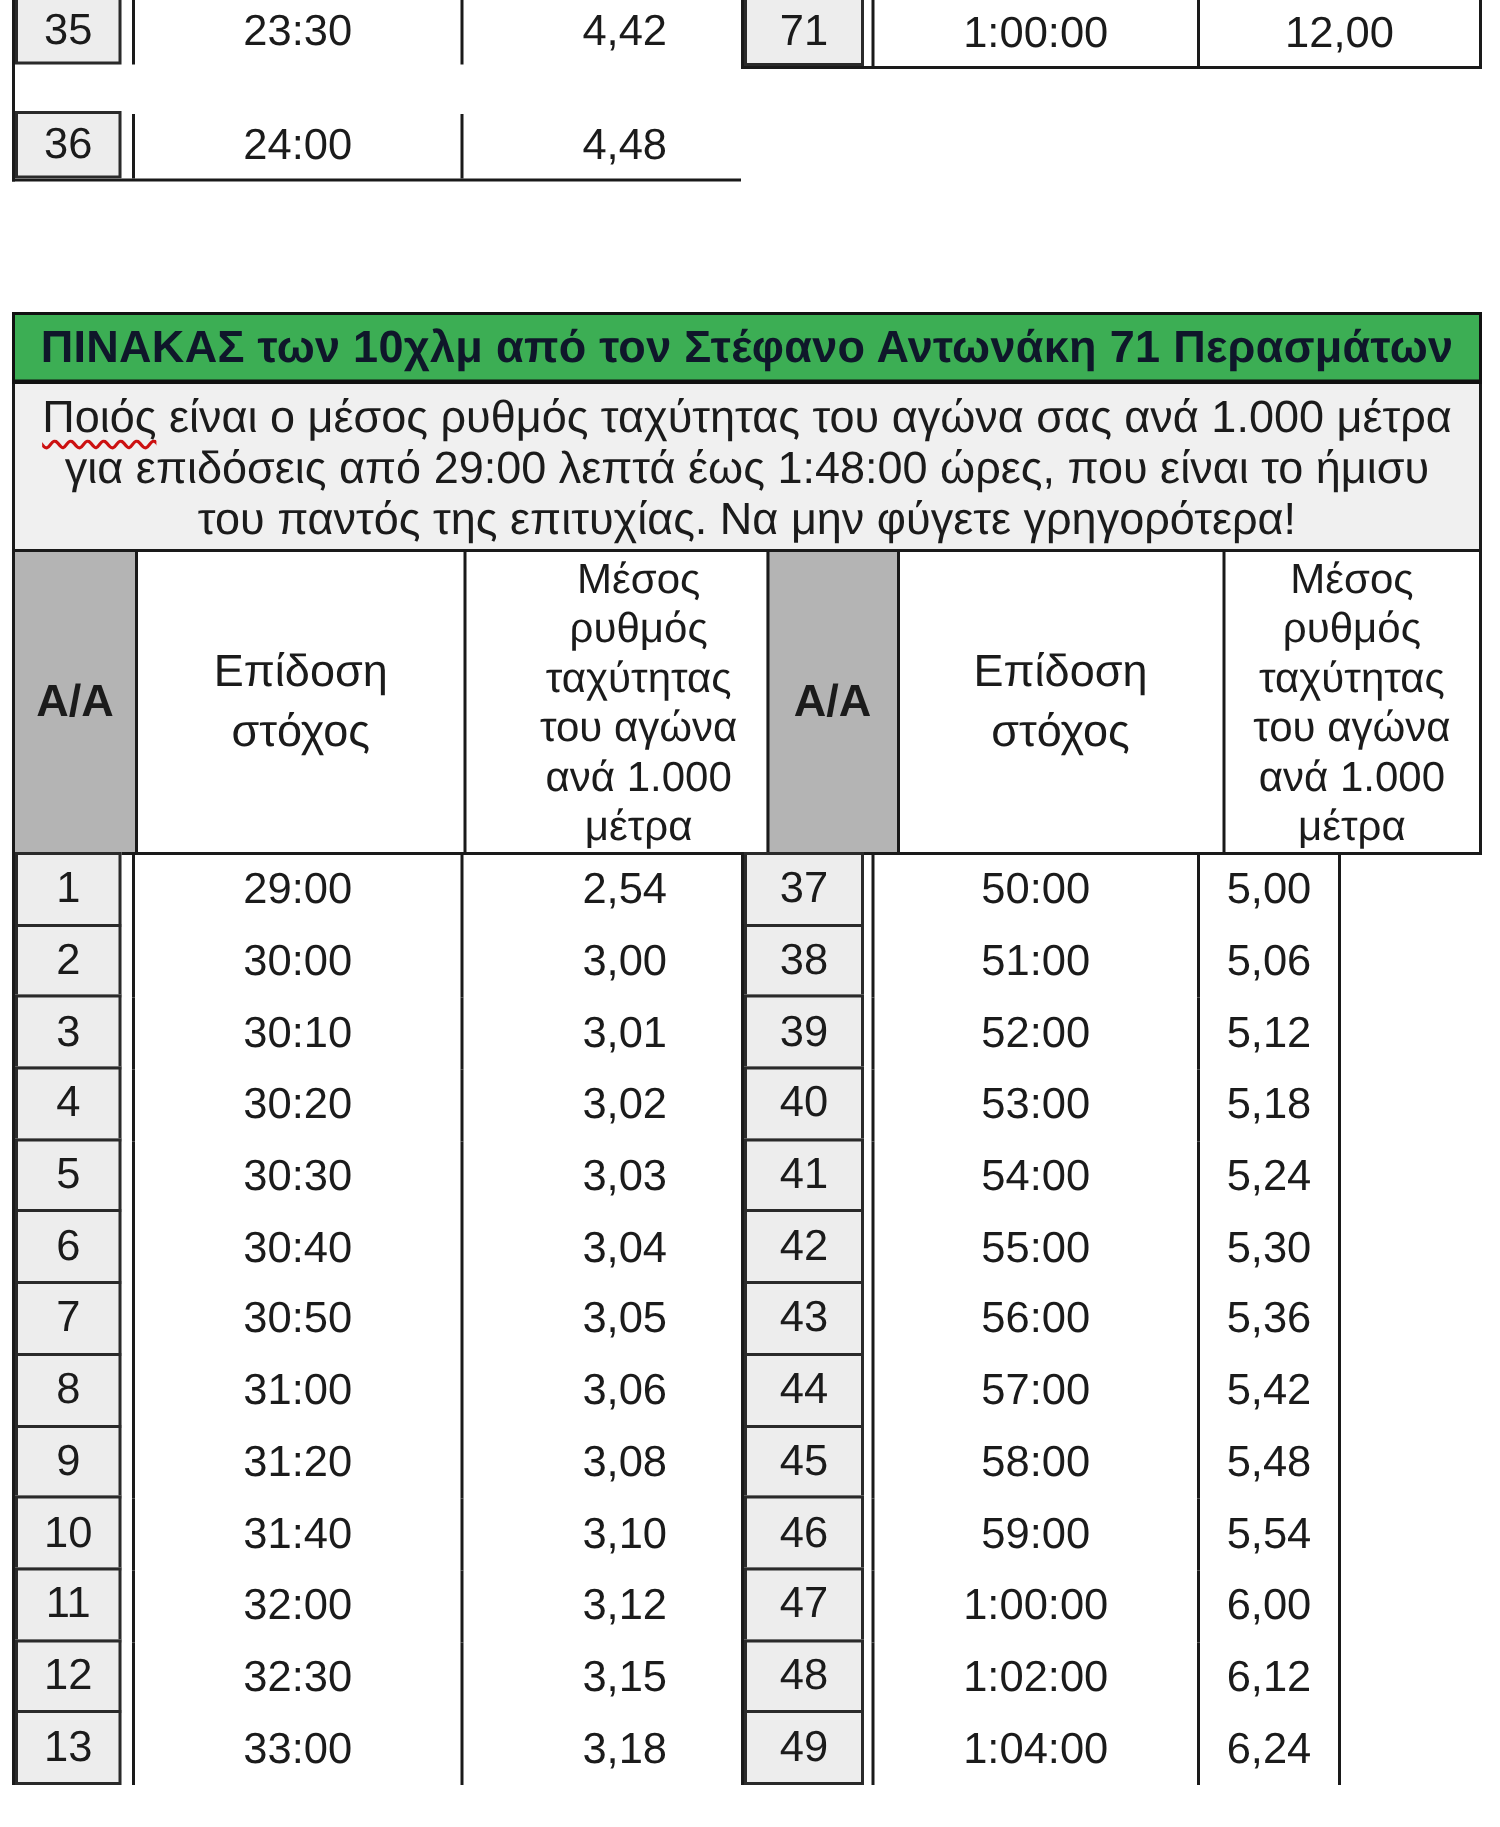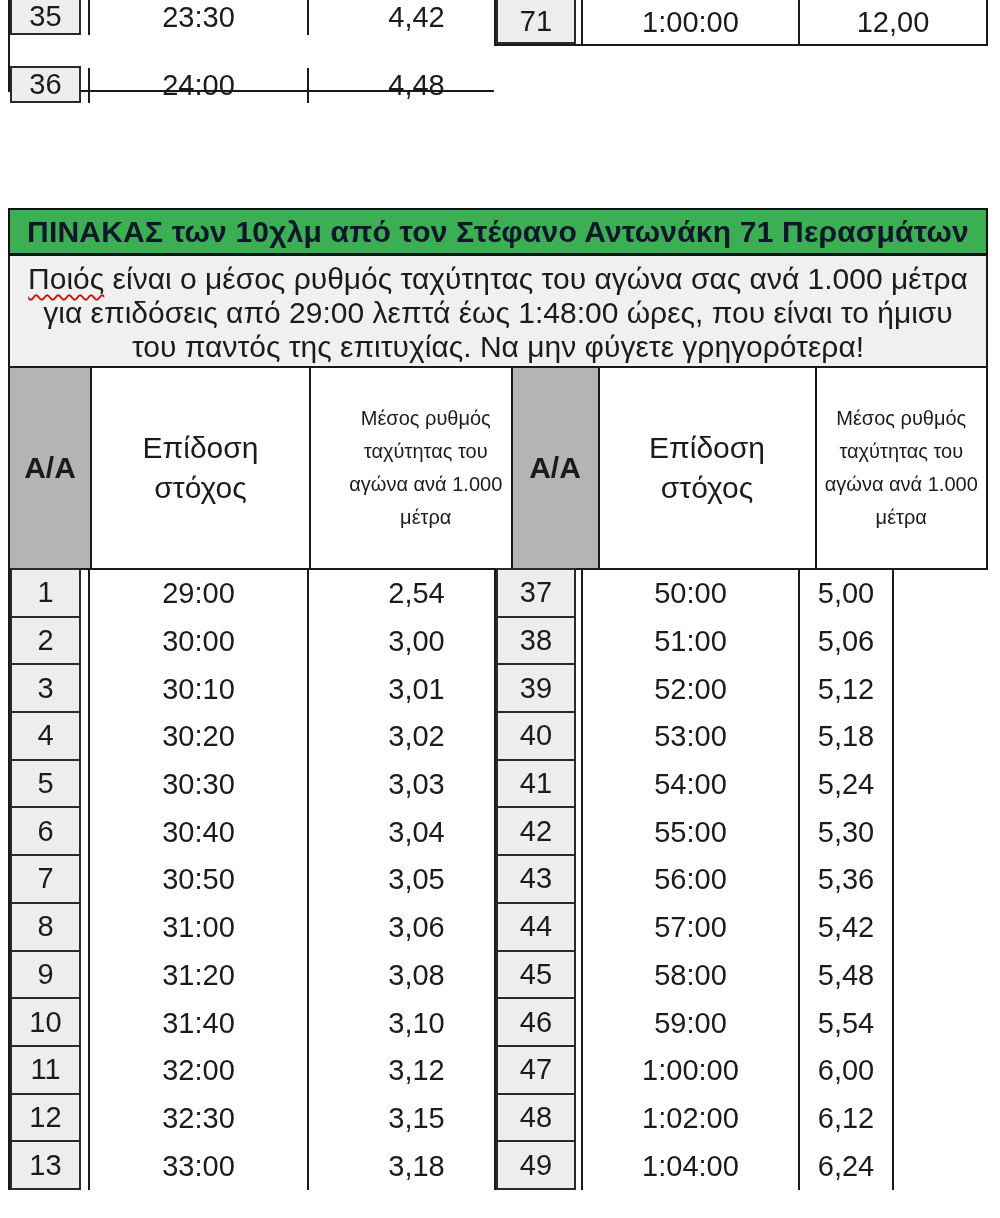--- a/index.html
+++ b/index.html
@@ -17,21 +17,21 @@
   .c1R{width:85px;}  .c2R{width:217px;} .c3R{flex:1;}
   .c2L,.c3L,.c2R,.c3R{border-left:2px solid var(--line); display:flex; align-items:center; justify-content:center; font-size:29px;}
   .nb{flex:1; margin-right:7px; margin-top:-2px; height:calc(100% + 2px);
       background:var(--boxbg); border:2px solid var(--boxb);
       display:flex; align-items:center; justify-content:center; font-size:29px;}
   .c1R .nb{margin-right:5px;}
   .c1L,.c1R{display:flex;}
 
   
   .toptable{display:flex; align-items:flex-start; width:980px; height:97px;}
-  .tt-left{width:486px; border-left:2px solid var(--line); border-bottom:2px solid var(--line); height:92px; display:flex; flex-direction:column;gap:33px;}
+  .tt-left{width:486px; border-left:2px solid var(--line); border-bottom:2px solid var(--line); height:121px; display:flex; flex-direction:column;gap:33px;}
   .tt-left .drow{height:47.5px;}
   .tt-right{width:494px; border-left:2px solid var(--line); border-right:2px solid var(--line); border-bottom:2px solid var(--line); display:flex; flex-direction:column;text-align:center;}
   .tt-right .drow{height:44px;}
 
   .spacer{height:111px;}
 
   
   .bar{height:48px; background:var(--green); border:2px solid #111;
        border-bottom:3px solid #111; display:flex; align-items:center; justify-content:center;}
   .bar .t{font-weight:bold; font-size:30px; color:#0f172a; letter-spacing:0.2px;}
@@ -43,21 +43,21 @@
         padding:6px 0 8px 0; text-align:center; font-size:30px;}
   .misspell{text-decoration:underline wavy var(--spell); text-decoration-thickness:2px; text-underline-offset:5px;}
 
   
   .hdr{display:flex; height:202px; border-left:2px solid var(--line);
        border-right:2px solid var(--line); border-bottom:2px solid var(--line);}
   .hc{display:flex; align-items:center; justify-content:center; text-align:center;}
   .h-aa{background:var(--hgray); font-weight:bold; font-size:30px;}
   .hc.c2L,.hc.c3L,.hc.c2R,.hc.c3R{font-size:30px;}
   .hc .wrap2{max-width:175px; line-height:40px; font-size:30px;}
-  .hc .wrap6{max-width:172px; line-height:33px; font-size:20px;}
+  .hc .wrap6{max-width:172px; line-height:33px; font-size:28px;}
 
   
   .data{display:flex; height:620px; width:980px;}
   .dhalf-left{width:486px; border-left:2px solid var(--line); display:flex; flex-direction:column;}
   .dhalf-right{width:400px; border-left:2px solid var(--line); border-right:2px solid var(--line); display:flex; flex-direction:column;}
   .data .drow{flex:1 1 0;}
 </style>
 </head>
 <body>
 

